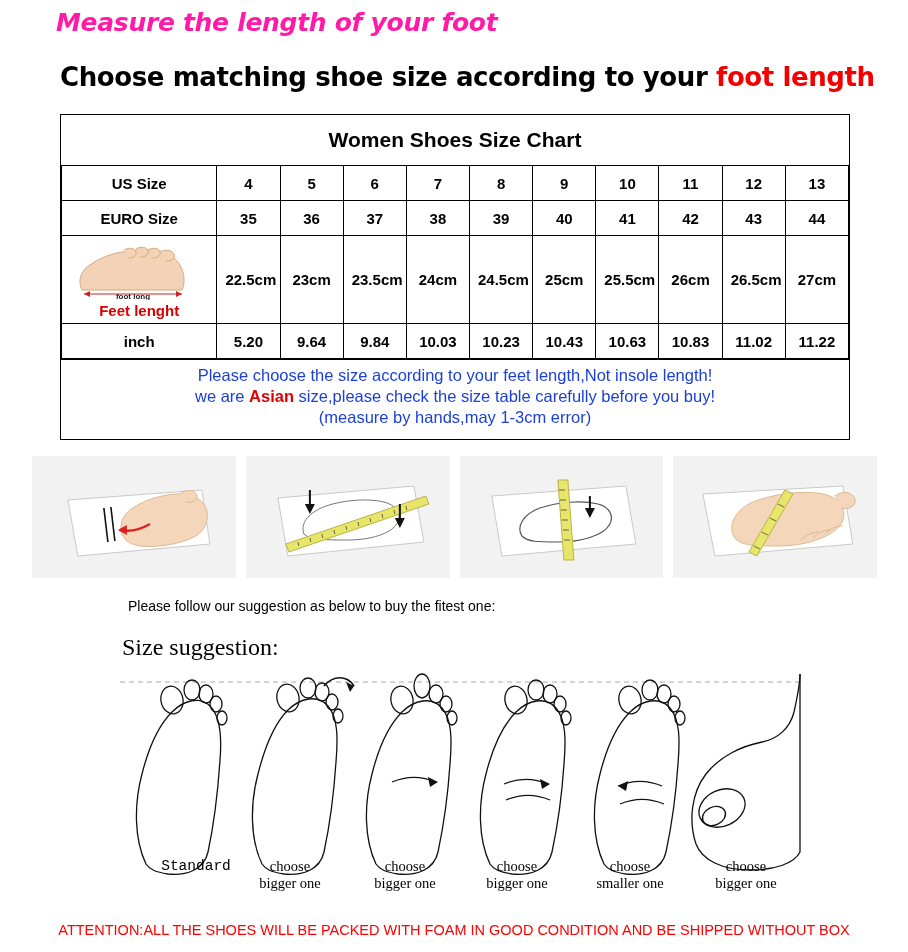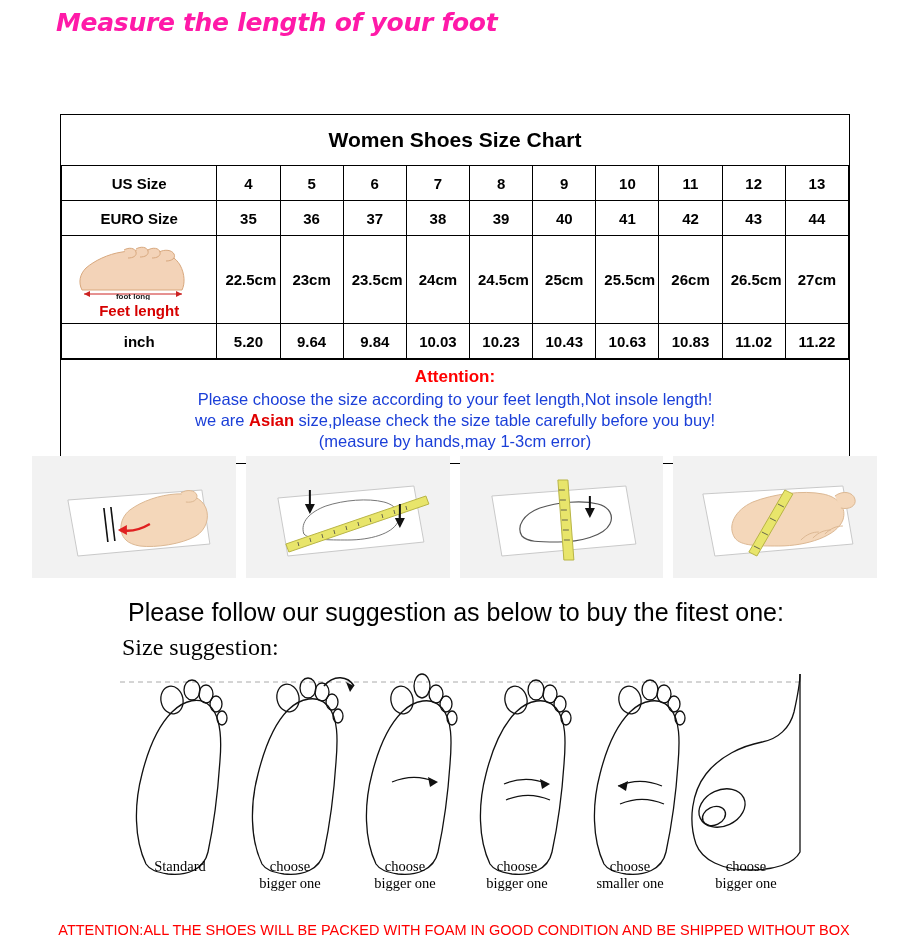--- a/index.html
+++ b/index.html
@@ -149,21 +149,21 @@
     background: #f2f2f2;
     position: relative;
     overflow: hidden;
   }
 
   
   .suggest-lead {
     position: absolute;
     left: 128px;
     top: 598px;
-    font-size: 25px;
+    font-size: 14px;
     font-family: "Liberation Sans", sans-serif;
     color: #000;
   }
   .suggest-title {
     position: absolute;
     left: 122px;
     top: 634px;
     font-size: 24px;
     font-family: "Liberation Serif", serif;
     color: #000;
@@ -203,20 +203,23 @@
     font-family: "Liberation Sans", sans-serif;
   }
 </style>
 </head>
 <body>
 
 <div class="page">
 
   <div class="heading-1">Measure the length of your foot</div>
 
+  <div class="heading-2">
+    <span>Choose matching shoe size according to your </span><span class="accent">foot length</span>
+  </div>
 
   <div class="chart-wrap">
     <table class="size-chart">
       <colgroup>
         <col style="width:155px">
         <col span="10" style="width:63px">
       </colgroup>
       <tbody>
         <tr>
           <td class="title" colspan="11">Women Shoes Size Chart</td>
@@ -285,21 +288,20 @@
           <td class="datacell">10.43</td>
           <td class="datacell">10.63</td>
           <td class="datacell">10.83</td>
           <td class="datacell">11.02</td>
           <td class="datacell">11.22</td>
         </tr>
       </tbody>
     </table>
 
     <div class="attention-block">
-      <div class="attention-title">Attention:</div>
       <div class="attention-line">Please choose the size according to your feet length,Not insole length!</div>
       <div class="attention-line">
         <span>we are </span><span class="hot">Asian</span><span> size,please check the size table carefully before you buy!</span>
       </div>
       <div class="attention-line">(measure by hands,may 1-3cm error)</div>
     </div>
   </div>
 
   <div class="photo-strip">
 
@@ -441,21 +443,21 @@
       <g fill="none" stroke="#111" stroke-width="1.3">
         <path d="M586 180 C578 156 582 128 596 110 C610 92 632 82 652 78 C668 75 680 64 684 48 C688 30 690 18 690 10"></path>
         <path d="M586 180 C592 196 612 206 640 206 C664 206 684 200 690 188 L690 10"></path>
         <ellipse cx="612" cy="144" rx="24" ry="18" transform="rotate(-25 612 144)"></ellipse>
         <ellipse cx="604" cy="152" rx="12" ry="9" transform="rotate(-25 604 152)"></ellipse>
       </g>
     </svg>
   </div>
 
   <div class="feet-captions">
-    <div class="cap" style="left:0px;  top:0px; width:140px;">Standard</div>
+    <div class="cap" style="left:16px;  top:0px; width:140px;font-family:Liberation Mono, monospace;">Standard</div>
     <div class="cap" style="left:110px; top:0px; width:140px; white-space:pre-line;">choose
 bigger one</div>
     <div class="cap" style="left:225px; top:0px; width:140px; white-space:pre-line;">choose
 bigger one</div>
     <div class="cap" style="left:337px; top:0px; width:140px; white-space:pre-line;">choose
 bigger one</div>
     <div class="cap" style="left:450px; top:0px; width:140px; white-space:pre-line;">choose
 smaller one</div>
     <div class="cap" style="left:566px; top:0px; width:140px; white-space:pre-line;">choose
 bigger one</div>

